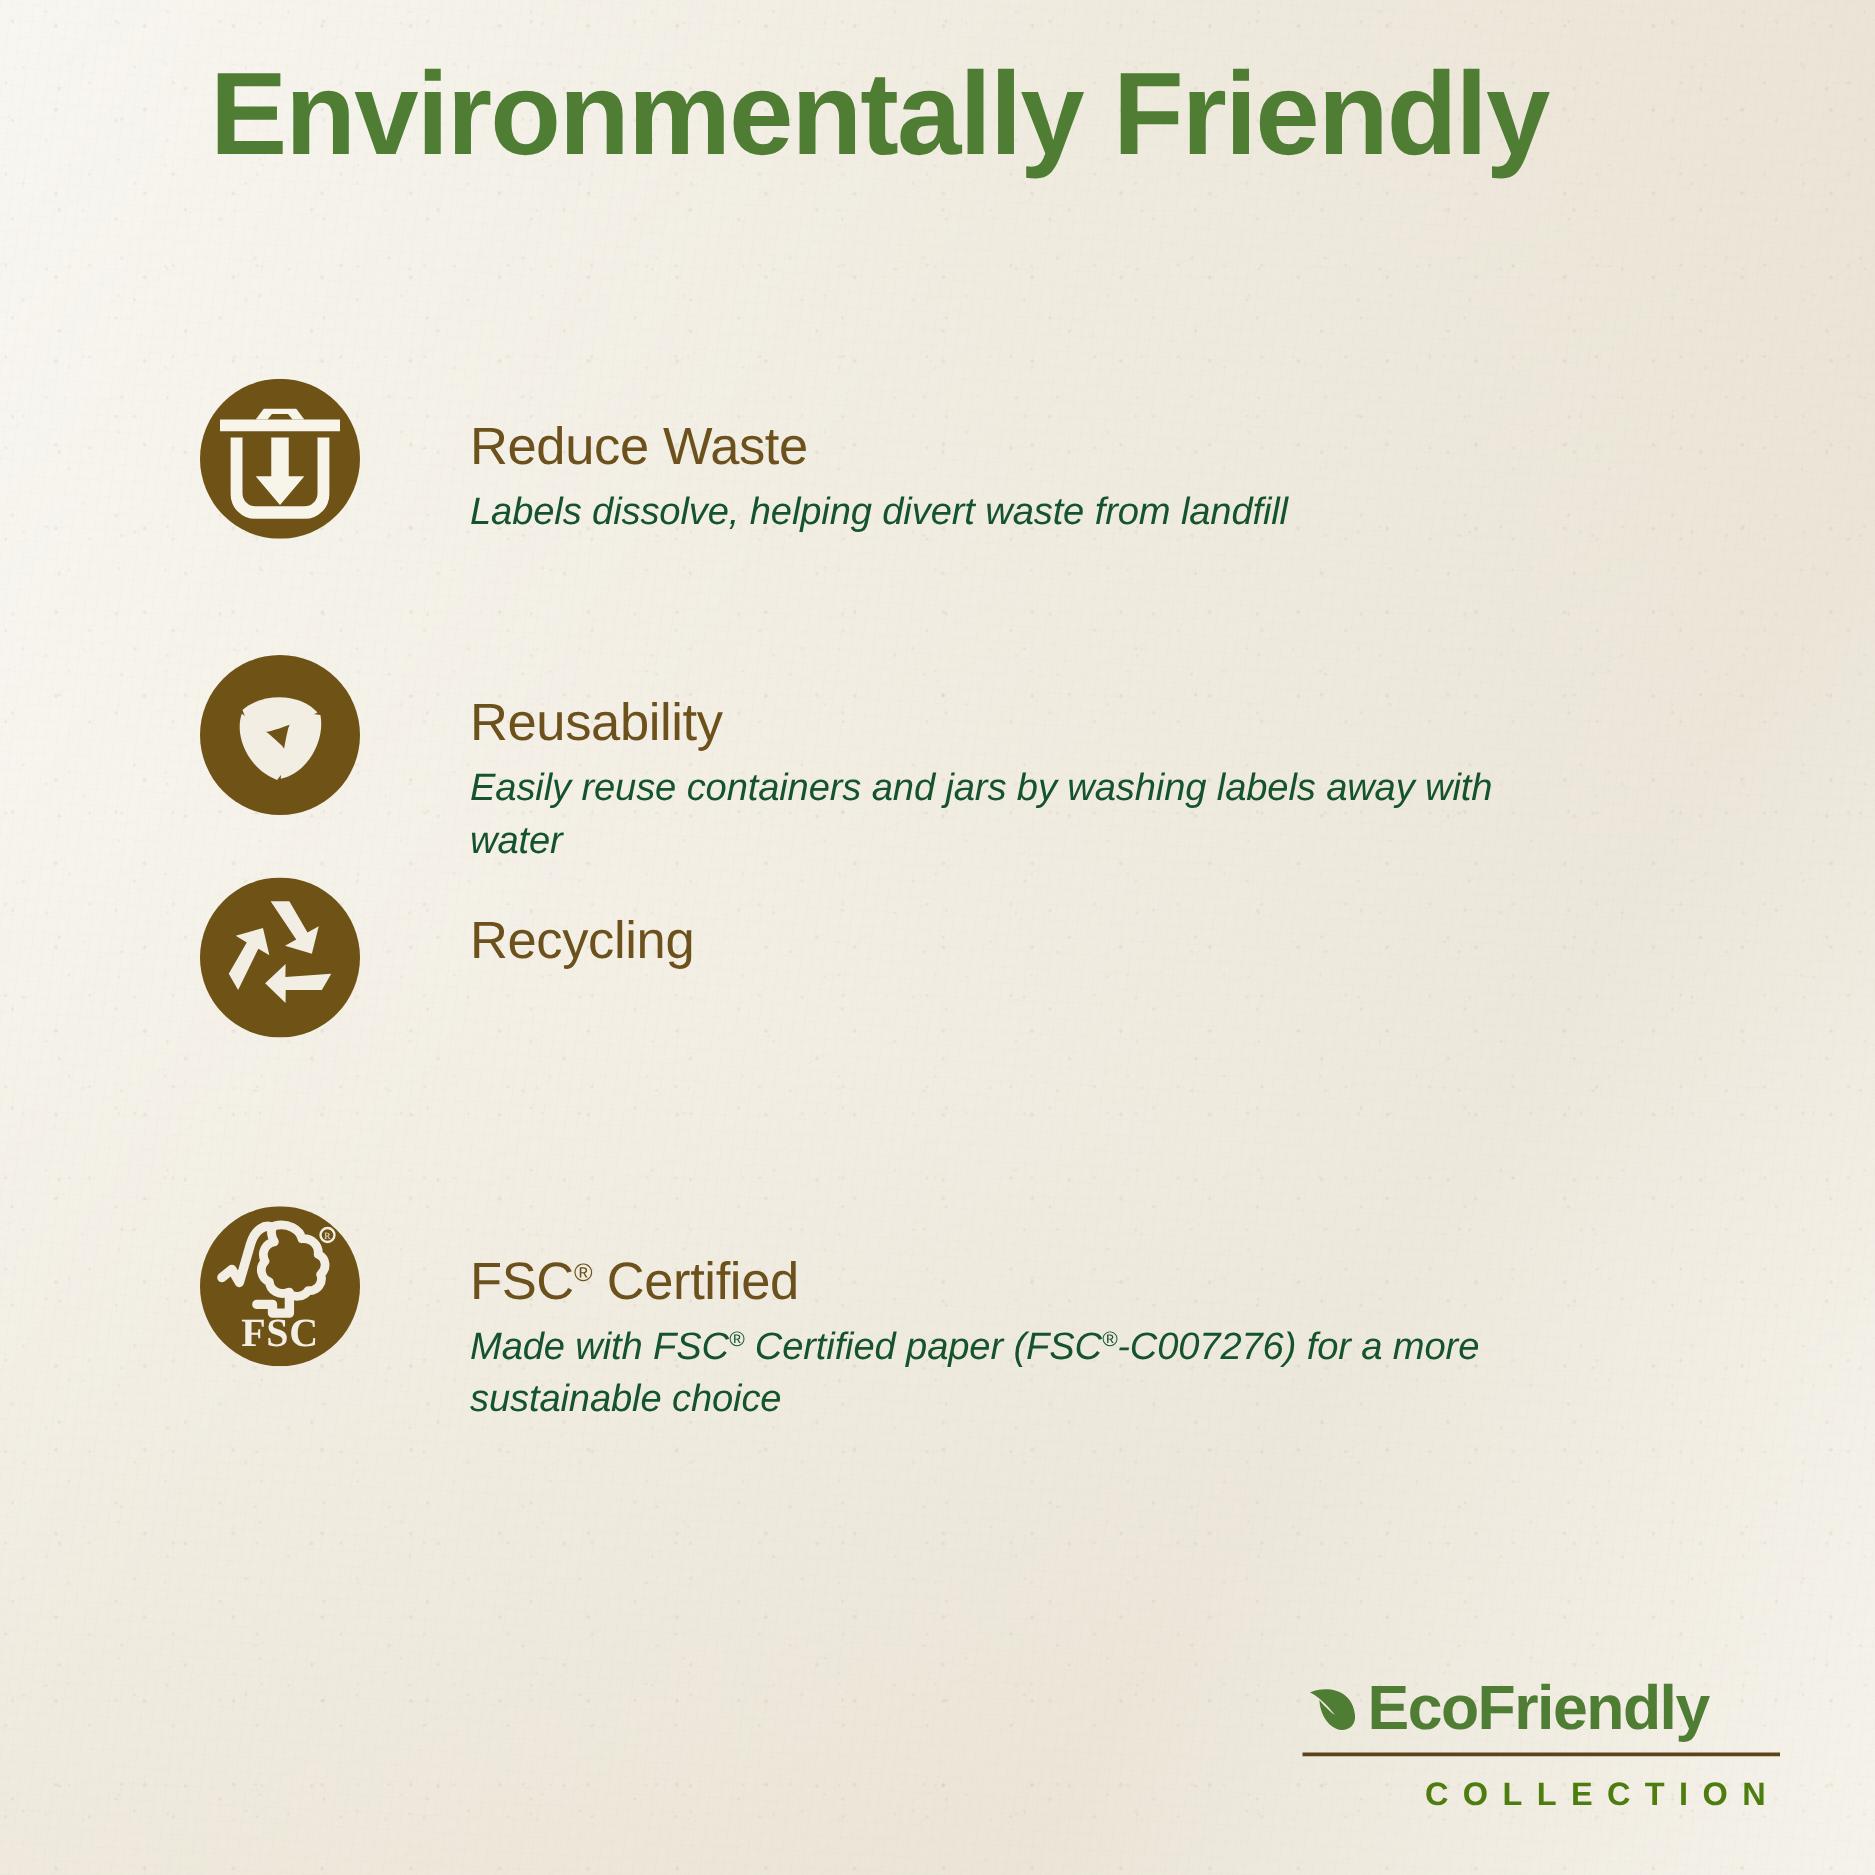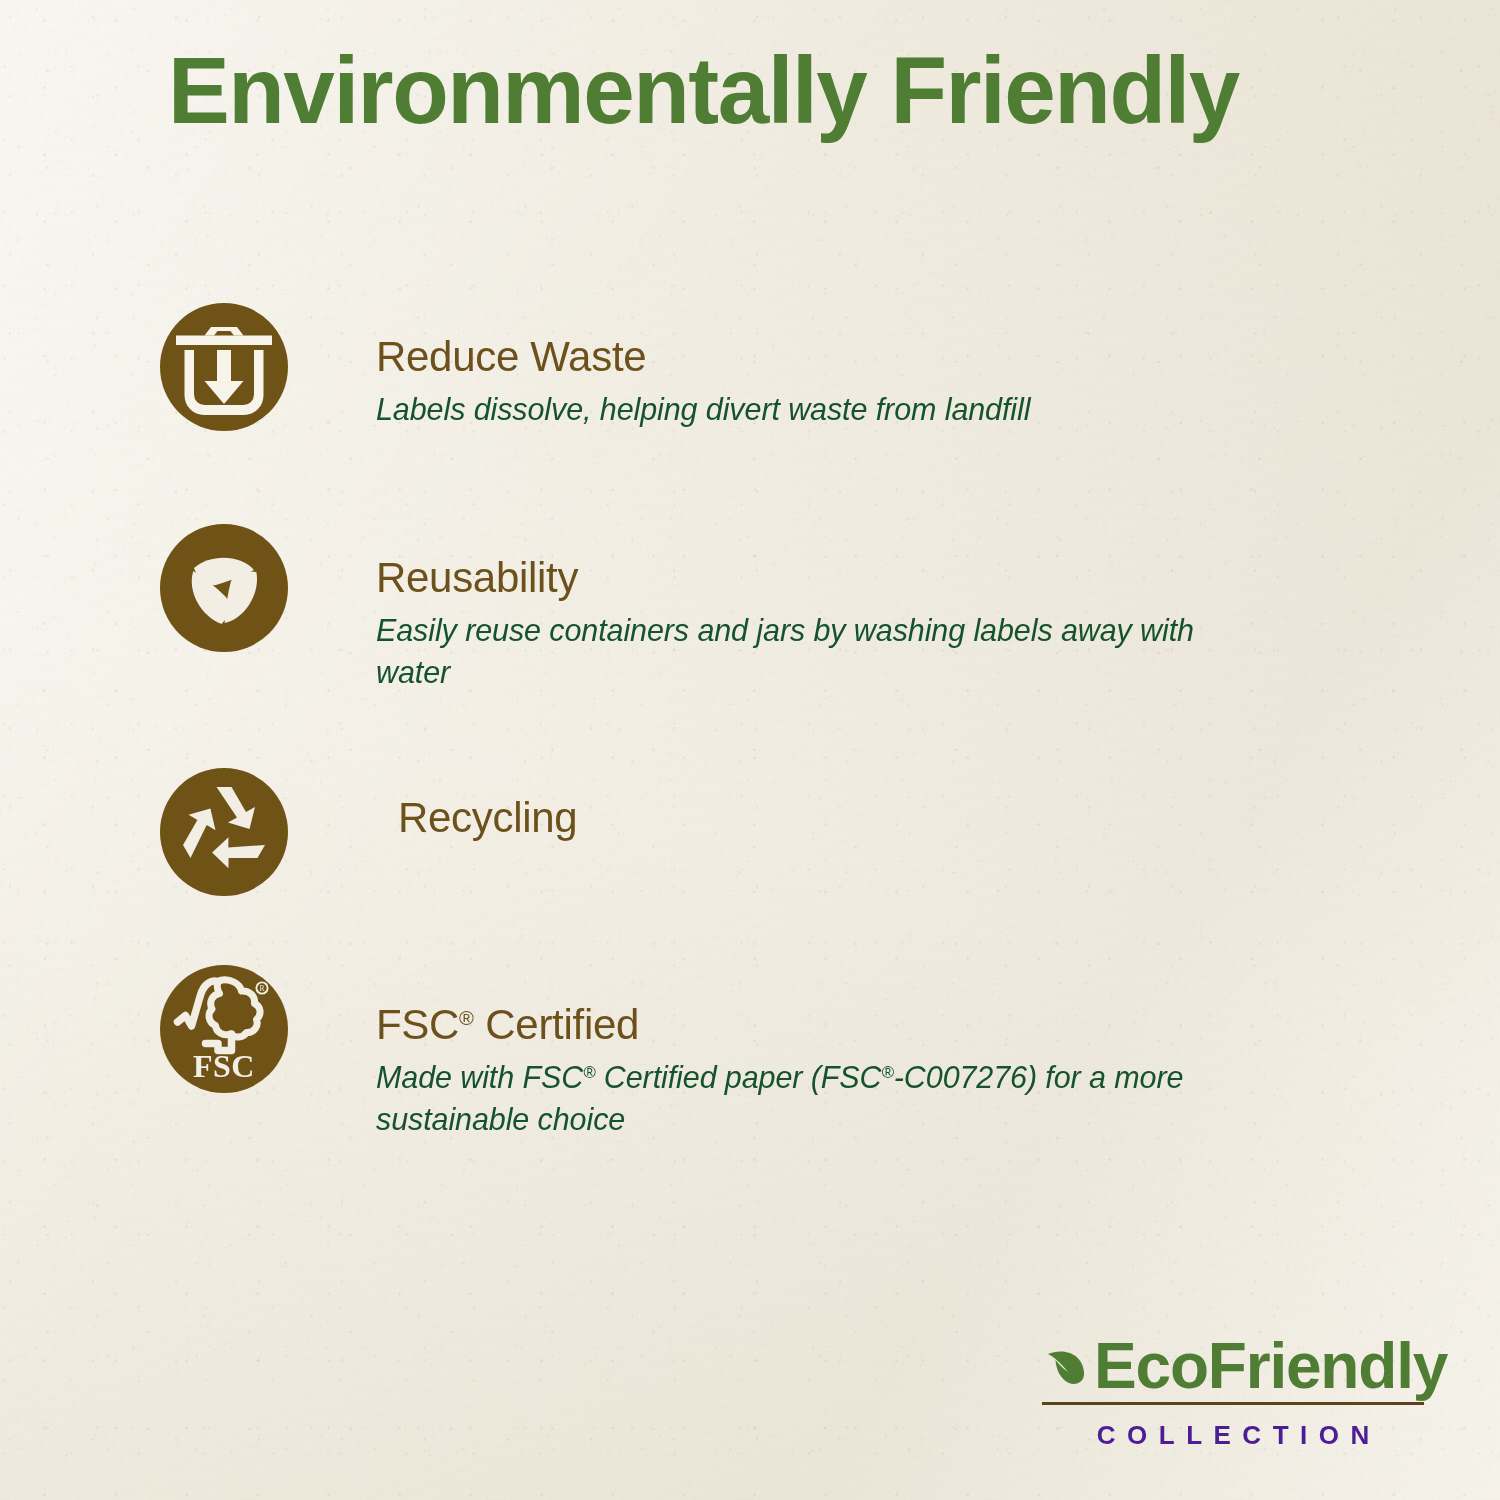--- a/index.html
+++ b/index.html
@@ -111,21 +111,21 @@
     max-width: 900px;
   }
   .feature-desc sup {
     font-size: 0.55em;
     vertical-align: 0.62em;
   }
 
   
   #row-reduce    { top: 303px; }
   #row-reuse     { top: 524px; }
-  #row-recycle   { top: 768px; gap: 22px; }
+  #row-recycle   { top: 702px; }
   #row-fsc       { top: 965px; }
 
   #row-reduce  .feature-text { padding-top: 32px; }
   #row-reuse   .feature-text { padding-top: 32px; }
   #row-recycle .feature-text { padding-top: 28px; }
   #row-fsc     .feature-text { padding-top: 38px; }
 
   
   .brand {
     position: absolute;
@@ -135,40 +135,40 @@
   }
   .brand-top {
     display: flex;
     align-items: center;
     height: 56px;
   }
   .brand-leaf { width: 48px; height: 48px; flex: 0 0 48px; }
   .brand-leaf svg { display: block; width: 48px; height: 48px; }
   .brand-word {
     margin-left: 4px;
-    font-size: 64px;
+    font-size: 50px;
     line-height: 1;
     font-weight: bold;
     color: #4f7d33;
     letter-spacing: -1.2px;
     white-space: nowrap;
   }
   .brand-rule {
     margin-top: 8px;
     height: 3px;
     width: 100%;
     background: #5c431a;
   }
   .brand-sub {
     margin-top: 17px;
-    text-align: center;
+    text-align: right;
     font-size: 26px;
     line-height: 1;
     font-weight: bold;
-    color: #4c1d95;
+    color: #4d7c0f;
     letter-spacing: 11.5px;
     text-indent: 11.5px;
     white-space: nowrap;
   }
 </style>
 </head>
 <body>
 
 <div id="paper">
   <div id="paper-fibers"></div>

